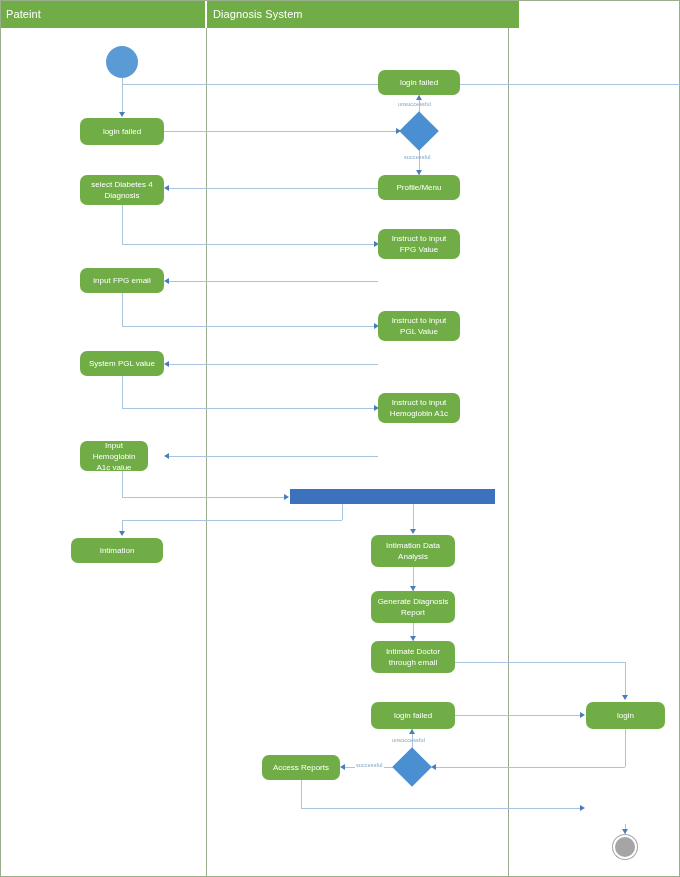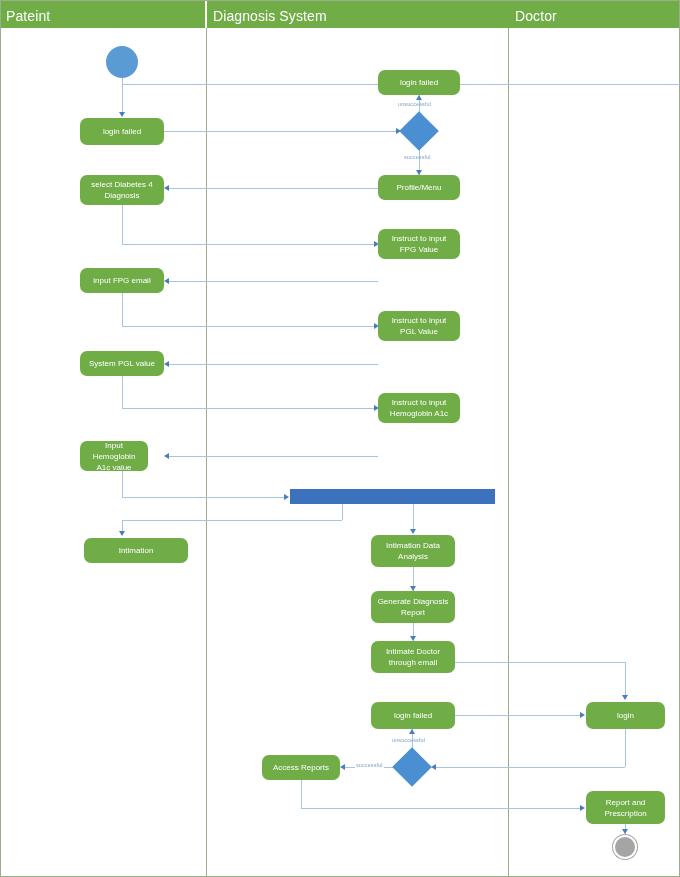--- a/index.html
+++ b/index.html
@@ -23,21 +23,21 @@
     position: absolute;
     top: 0;
     height: 28px;
     background: #70AD47;
     box-sizing: border-box;
   }
   .lane-header .lane-title {
     position: absolute;
     left: 6px;
     top: 8px;
-    font-size: 14px;
+    font-size: 11px;
     color: #ffffff;
     white-space: nowrap;
     letter-spacing: 0.1px;
   }
   .lane-divider {
     position: absolute;
     top: 28px;
     width: 1px;
     height: 849px;
     background: #9BAE8E;
@@ -142,23 +142,20 @@
 <body>
 
 <div id="canvas">
 
   <div class="lane-header" style="left:0px; width:205px;">
     <div class="lane-title">Pateint</div>
   </div>
   <div class="lane-header" style="left:207px; width:312px;">
     <div class="lane-title">Diagnosis System</div>
   </div>
-  <div class="lane-header" style="left:509px; width:171px;">
-    <div class="lane-title">Doctor</div>
-  </div>
 
   <div class="lane-divider" style="left:206px;"></div>
   <div class="lane-divider" style="left:508px;"></div>
   <div class="outer-border"></div>
 
   <div class="conn-v" style="left:122px; top:78px; height:36px;"></div>
   <div class="arrow arrow-down" style="left:119px; top:112px;"></div>
 
   <div class="conn-h" style="left:122px; top:84px; width:558px;"></div>
 
@@ -286,21 +283,21 @@
 Hemoglobin A1c</span>
   </div>
 
   <div class="node" style="left:80px; top:441px; width:68px; height:30px;">
     <span>Input Hemoglobin
 A1c value</span>
   </div>
 
   <div class="fork-bar" style="left:290px; top:489px; width:205px; height:15px;"></div>
 
-  <div class="node" style="left:84px; top:538px; width:104px; height:25px;">
+  <div class="node" style="left:71px; top:538px; width:92px; height:25px;">
     <span>Intimation</span>
   </div>
 
   <div class="node" style="left:371px; top:535px; width:84px; height:32px;">
     <span>Intimation Data
 Analysis</span>
   </div>
 
   <div class="node" style="left:371px; top:641px; width:84px; height:32px;">
     <span>Intimate  Doctor
@@ -319,20 +316,16 @@
   <div class="node" style="left:586px; top:702px; width:79px; height:27px;">
     <span>login</span>
   </div>
 
   <div class="decision-node" style="left:398px; top:753px; width:28px; height:28px;"></div>
 
   <div class="node" style="left:262px; top:755px; width:78px; height:25px;">
     <span>Access Reports</span>
   </div>
 
-  <div class="node" style="left:586px; top:791px; width:79px; height:33px;">
-    <span>Report and
-Prescription</span>
-  </div>
 
   <div class="end-node" style="left:613px; top:835px; width:24px; height:24px;"></div>
 
 </div>
 
 </body></html>

